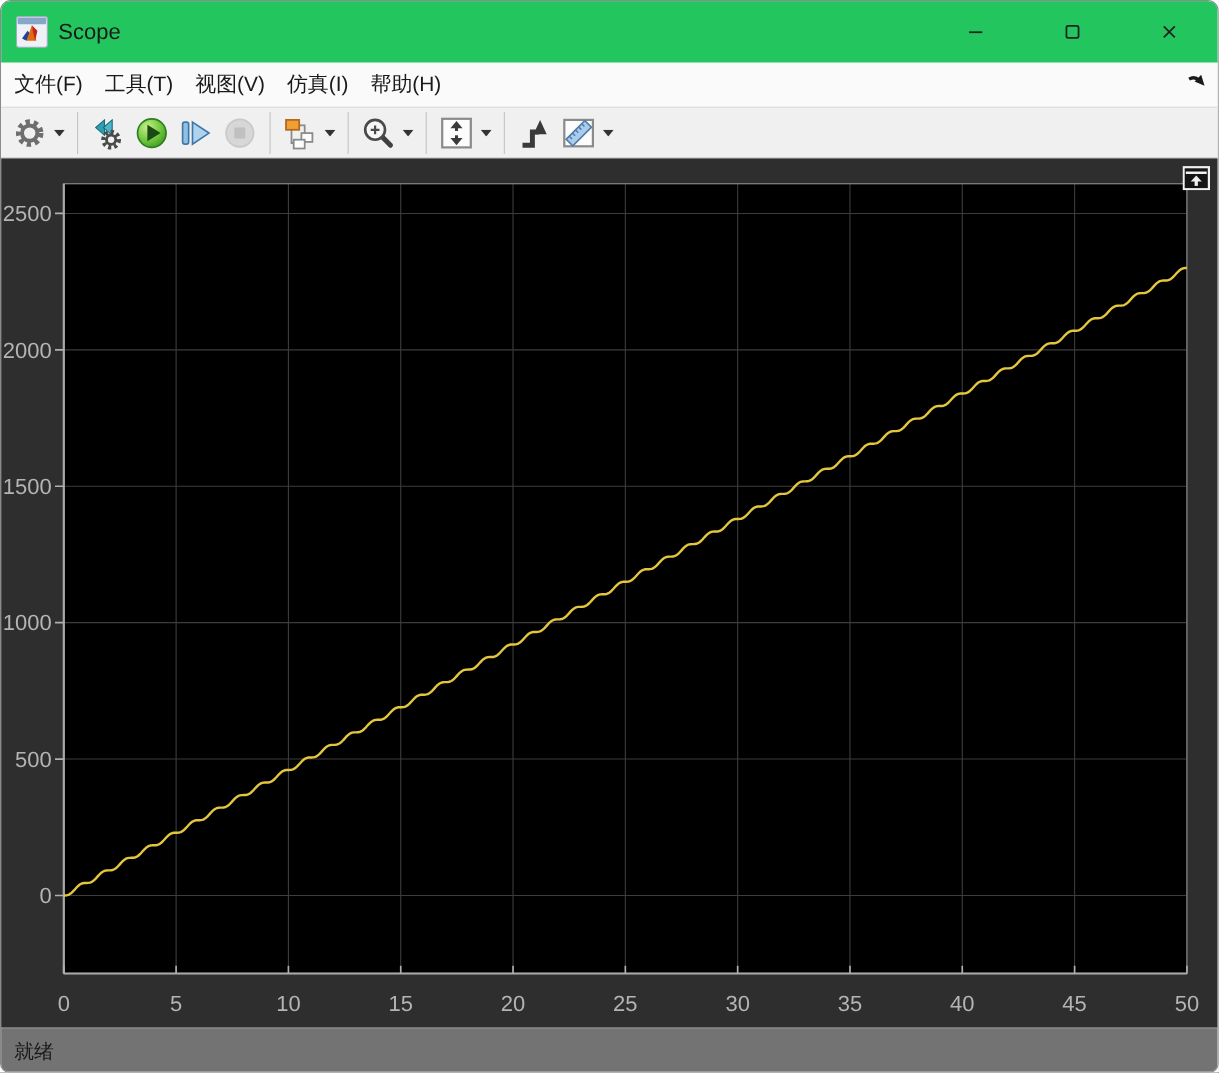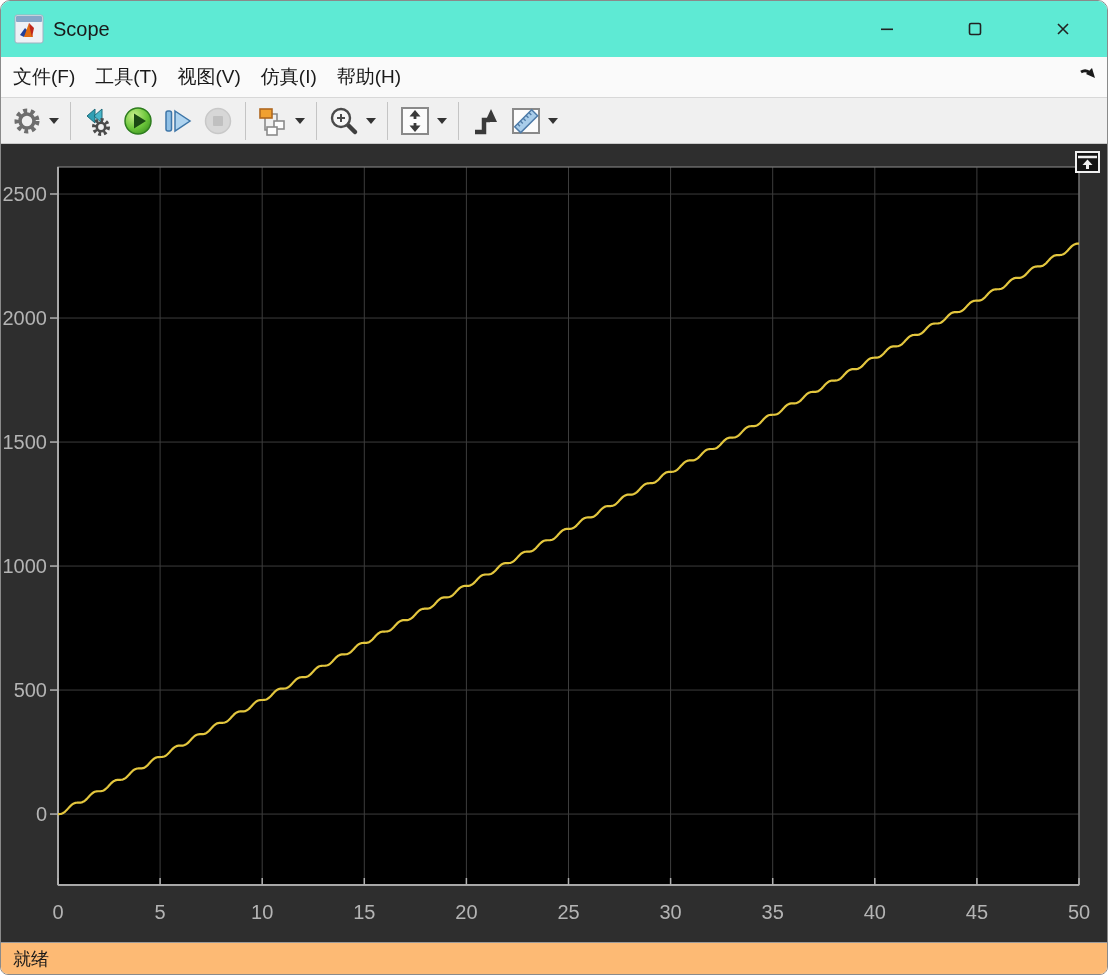--- a/index.html
+++ b/index.html
@@ -3,21 +3,21 @@
 <meta charset="utf-8">
 <style>
   html,body{margin:0;padding:0;background:#ffffff;font-family:"Liberation Sans","DejaVu Sans",sans-serif;}
   *{box-sizing:border-box;}
   .window{
     width:1108px;height:975px;position:relative;overflow:hidden;
     border:1px solid #8a8a8a;border-radius:10px 10px 8px 8px;
     display:flex;flex-direction:column;background:#fff;
   }
   
-  .titlebar{height:56px;background:#5eead4;display:flex;align-items:center;flex:0 0 auto;text-align:right;}
+  .titlebar{height:56px;background:#22c55e;display:flex;align-items:center;flex:0 0 auto;text-align:right;}
   .app-icon{width:30px;height:30px;margin-left:13px;flex:0 0 auto;}
   .title-text{font-size:20px;color:#1a1a1a;margin-left:9px;}
   .win-controls{margin-left:auto;display:flex;height:100%;}
   .win-btn{width:88px;height:100%;display:flex;align-items:center;justify-content:center;cursor:default;}
   
   .menubar{height:41px;background:#fafafa;border-bottom:1px solid #d8d8d8;
     display:flex;align-items:center;padding-left:2px;flex:0 0 auto;position:relative;}
   .menu-item{font-size:19px;color:#1a1a1a;padding:6px 10px;cursor:default;}
   .menu-overflow{position:absolute;right:8px;top:8px;width:22px;height:22px;}
   
@@ -26,21 +26,21 @@
   .tb-btn{display:flex;align-items:center;justify-content:center;height:38px;min-width:38px;
     border-radius:3px;margin:0 1px;cursor:default;}
   .tb-caret{width:14px;height:38px;display:flex;align-items:center;justify-content:center;margin-right:2px;}
   .tb-sep{width:1px;height:38px;background:#c4c4c4;margin:0 7px;flex:0 0 auto;}
   .disabled{opacity:.55;}
   
   .plot-wrap{flex:1 1 auto;background:#2e2e2e;position:relative;}
   .plot-wrap svg{display:block;}
   .dock-btn{position:absolute;top:7px;right:7px;width:25px;height:22px;cursor:default;}
   
-  .statusbar{height:32px;background:#fdba74;border-top:1px solid #9a9a9a;
+  .statusbar{height:42px;background:#737373;border-top:1px solid #9a9a9a;
     display:flex;align-items:center;padding:0 8px;flex:0 0 auto;font-size:18px;color:#1a1a1a;}
   .status-left{padding-left:4px;}
   .status-right{margin-left:auto;display:flex;gap:6px;}
   .status-panel{border:1px solid #a6a6a6;background:#f0f0f0;padding:3px 12px;font-size:18px;
     box-shadow:inset 1px 1px 0 #fdfdfd;}
 </style>
 </head>
 <body>
 
 <div class="window">

